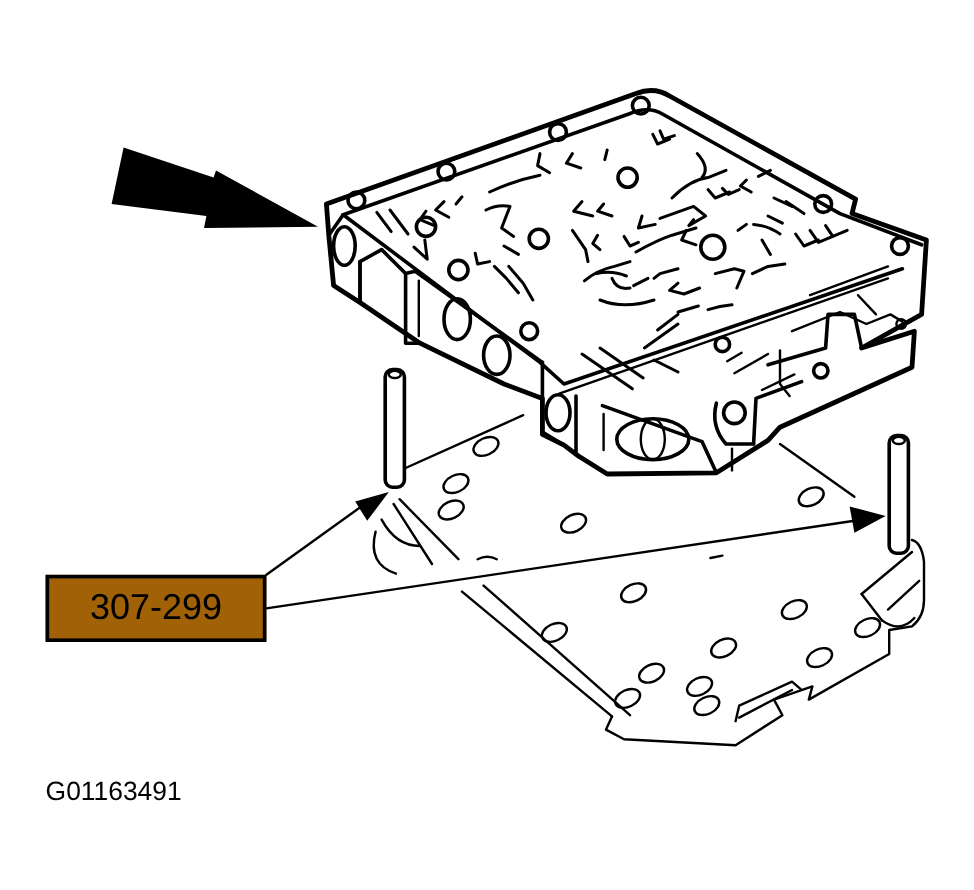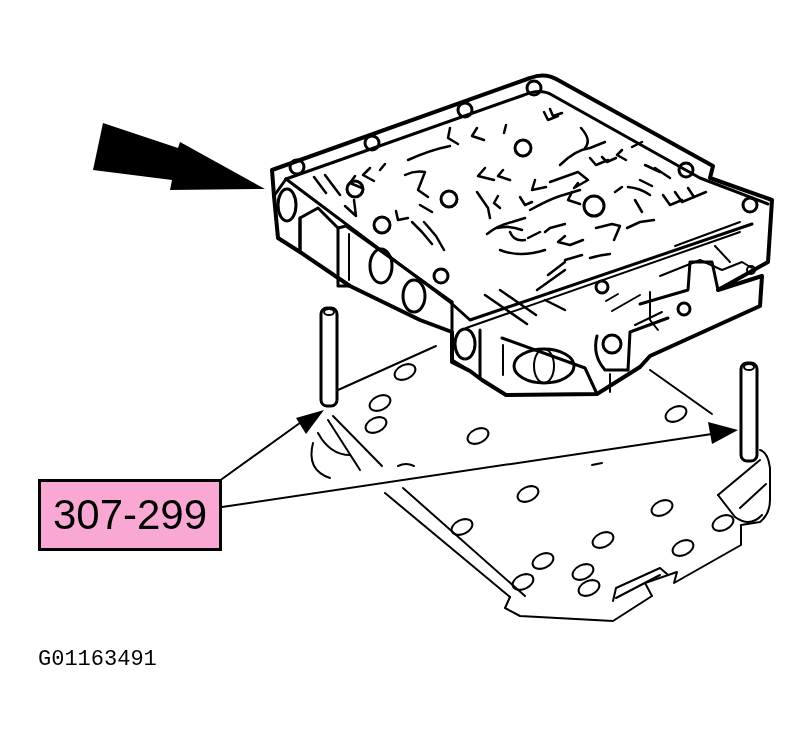--- a/index.html
+++ b/index.html
@@ -1,26 +1,26 @@
 <!DOCTYPE html>
 <html><head>
   <meta charset="utf-8">
   <style>
     html, body { margin: 0; padding: 0; background: #ffffff; }
     body { width: 812px; height: 742px; position: relative; overflow: hidden; font-family: "Liberation Sans", sans-serif; }
     #canvas { position: absolute; left: 0; top: 0; width: 812px; height: 742px; }
     .callout-box {
-      position: absolute; left: 38px; top: 479px; width: 184px; height: 72px;
-      border: 3px solid #000; box-sizing: border-box; background: #f9a8d4;
+      position: absolute; left: 38px; top: 479px; width: 184px; height: 56px;
+      border: 3px solid #000; box-sizing: border-box; background: #a16207;
       display: flex; align-items: center; justify-content: center;
-      font-family: "Liberation Sans", sans-serif; font-size: 42px; color: #000; letter-spacing: 0px;
+      font-family: "Liberation Sans", sans-serif; font-size: 30px; color: #000; letter-spacing: 0px;
     }
     .figure-id {
       position: absolute; left: 38px; top: 647px;
-      font-family: Liberation Mono, monospace; font-size: 22px; color: #000;
+      font-family: Liberation Sans, sans-serif; font-size: 22px; color: #000;
     }
     svg .ln { stroke: #000; fill: none; stroke-linecap: round; stroke-linejoin: round; }
   </style>
 </head>
 <body>
 
 <svg id="canvas" viewBox="0 0 812 742" xmlns="http://www.w3.org/2000/svg">
 
   <g>
     <polygon points="103,123 178,148 180,142 265,189 170,190 172,180 93,170" fill="#000"></polygon>

